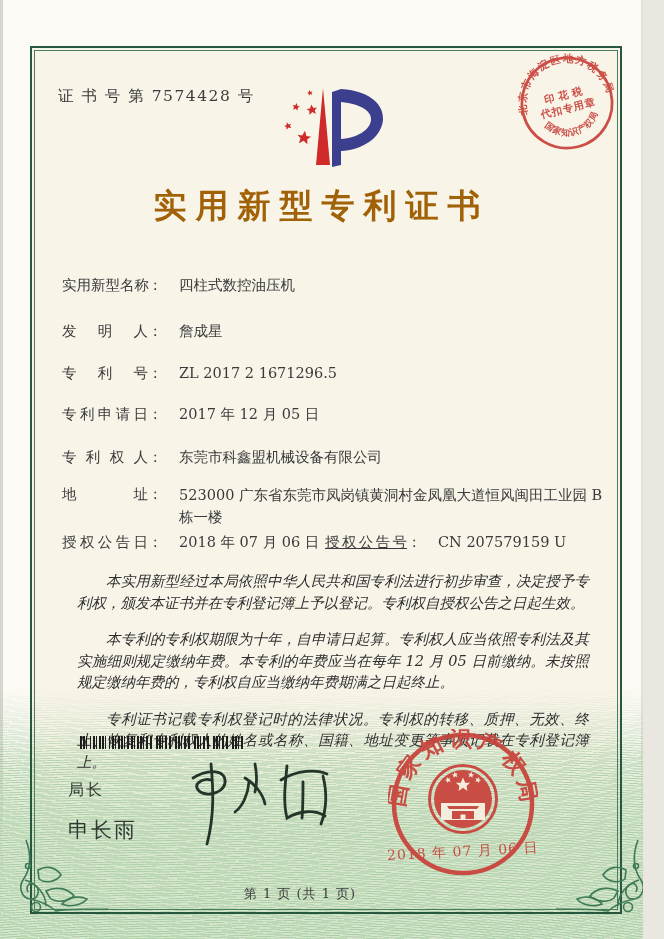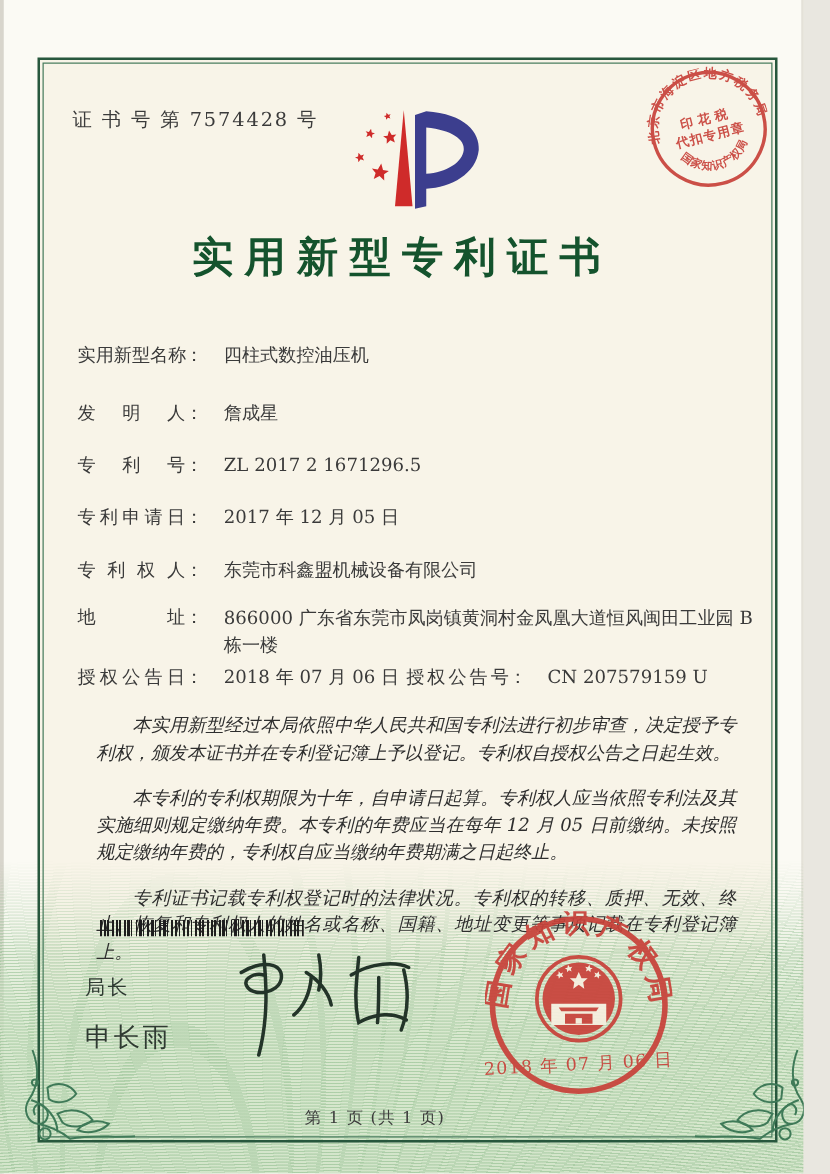--- a/index.html
+++ b/index.html
@@ -22,30 +22,30 @@
   .frame{position:absolute;left:30px;top:46px;width:592px;height:868px;border:2.5px solid #27573d;box-sizing:border-box;z-index:2;}
   .frame::after{content:"";position:absolute;inset:2px;border:1px solid #4a7d5f;}
   .ornament{position:absolute;width:94px;height:80px;z-index:3;}
   .ornament.left{left:16px;top:836px;}
   .ornament.right{left:554px;top:836px;transform:scaleX(-1);}
 
   .cert-no{position:absolute;left:58px;top:86px;font-size:15.5px;letter-spacing:1.5px;color:#3b3b3b;z-index:4;}
   .logo{position:absolute;left:283px;top:68px;width:124px;height:102px;z-index:4;}
   .tax-stamp{position:absolute;left:518px;top:54px;width:98px;height:98px;transform:rotate(-14deg);opacity:.92;z-index:5;}
   .title{position:absolute;left:0;right:0;top:184px;text-align:center;font-size:33px;font-weight:600;
-         letter-spacing:9px;color:#14532d;z-index:4;}
+         letter-spacing:9px;color:#a16207;z-index:4;}
 
   .field-row{position:absolute;left:62px;font-size:14.5px;color:#3a3a3a;line-height:21px;z-index:4;white-space:nowrap;}
   .flabel{display:inline-block;width:86px;text-align:justify;text-align-last:justify;vertical-align:top;}
   .fcolon{display:inline-block;width:13px;vertical-align:top;}
   .fvalue{display:inline-block;margin-left:18px;vertical-align:top;}
   .fvalue.wrap{white-space:normal;width:436px;line-height:22px;}
   .grant-row{width:545px;}
   .grant-no-group{position:absolute;left:263px;top:0;white-space:nowrap;}
-  .grant-no-group .flabel{width:82px;}
+  .grant-no-group .flabel{width:82px;text-decoration:underline;}
 
   .body-text{position:absolute;left:62px;top:556px;width:542px;z-index:4;
              font-size:14.5px;line-height:21.5px;color:#2e2e2e;font-style:italic;}
   .body-text p{margin:15px;text-indent:2em;text-align:justify;font-style:italic;}
 
   .barcode{position:absolute;left:80px;top:736px;width:163px;height:13px;z-index:4;
     background:repeating-linear-gradient(90deg,#1d1d1d 0 1.5px,transparent 1.5px 3px,#1d1d1d 3px 5px,transparent 5px 6px,#1d1d1d 6px 7px,transparent 7px 9.5px);}
   .sig-title{position:absolute;left:68px;top:780px;font-size:16px;letter-spacing:2px;color:#2f3a32;z-index:4;}
   .sig-name{position:absolute;left:68px;top:816px;font-size:21px;letter-spacing:2px;color:#2f3a32;z-index:4;}
   .signature{position:absolute;left:175px;top:756px;width:160px;height:96px;z-index:4;}
@@ -129,21 +129,21 @@
   <div class="field-row" style="top:363px;">
     <span class="flabel">专利号</span><span class="fcolon">：</span><span class="fvalue">ZL 2017 2 1671296.5</span>
   </div>
   <div class="field-row" style="top:404px;">
     <span class="flabel">专利申请日</span><span class="fcolon">：</span><span class="fvalue">2017 年 12 月 05 日</span>
   </div>
   <div class="field-row" style="top:447px;">
     <span class="flabel">专利权人</span><span class="fcolon">：</span><span class="fvalue">东莞市科鑫盟机械设备有限公司</span>
   </div>
   <div class="field-row" style="top:484px;">
-    <span class="flabel">地址</span><span class="fcolon">：</span><span class="fvalue wrap">866000 广东省东莞市凤岗镇黄洞村金凤凰大道恒风闽田工业园 B 栋一楼</span>
+    <span class="flabel">地址</span><span class="fcolon">：</span><span class="fvalue wrap">523000 广东省东莞市凤岗镇黄洞村金凤凰大道恒风闽田工业园 B 栋一楼</span>
   </div>
   <div class="field-row grant-row" style="top:532px;">
     <span class="flabel">授权公告日</span><span class="fcolon">：</span><span class="fvalue">2018 年 07 月 06 日</span>
     <span class="grant-no-group">
       <span class="flabel">授权公告号</span><span class="fcolon">：</span><span class="fvalue">CN 207579159 U</span>
     </span>
   </div>
 
   <div class="body-text">
     <p>本实用新型经过本局依照中华人民共和国专利法进行初步审查，决定授予专利权，颁发本证书并在专利登记簿上予以登记。专利权自授权公告之日起生效。</p>

